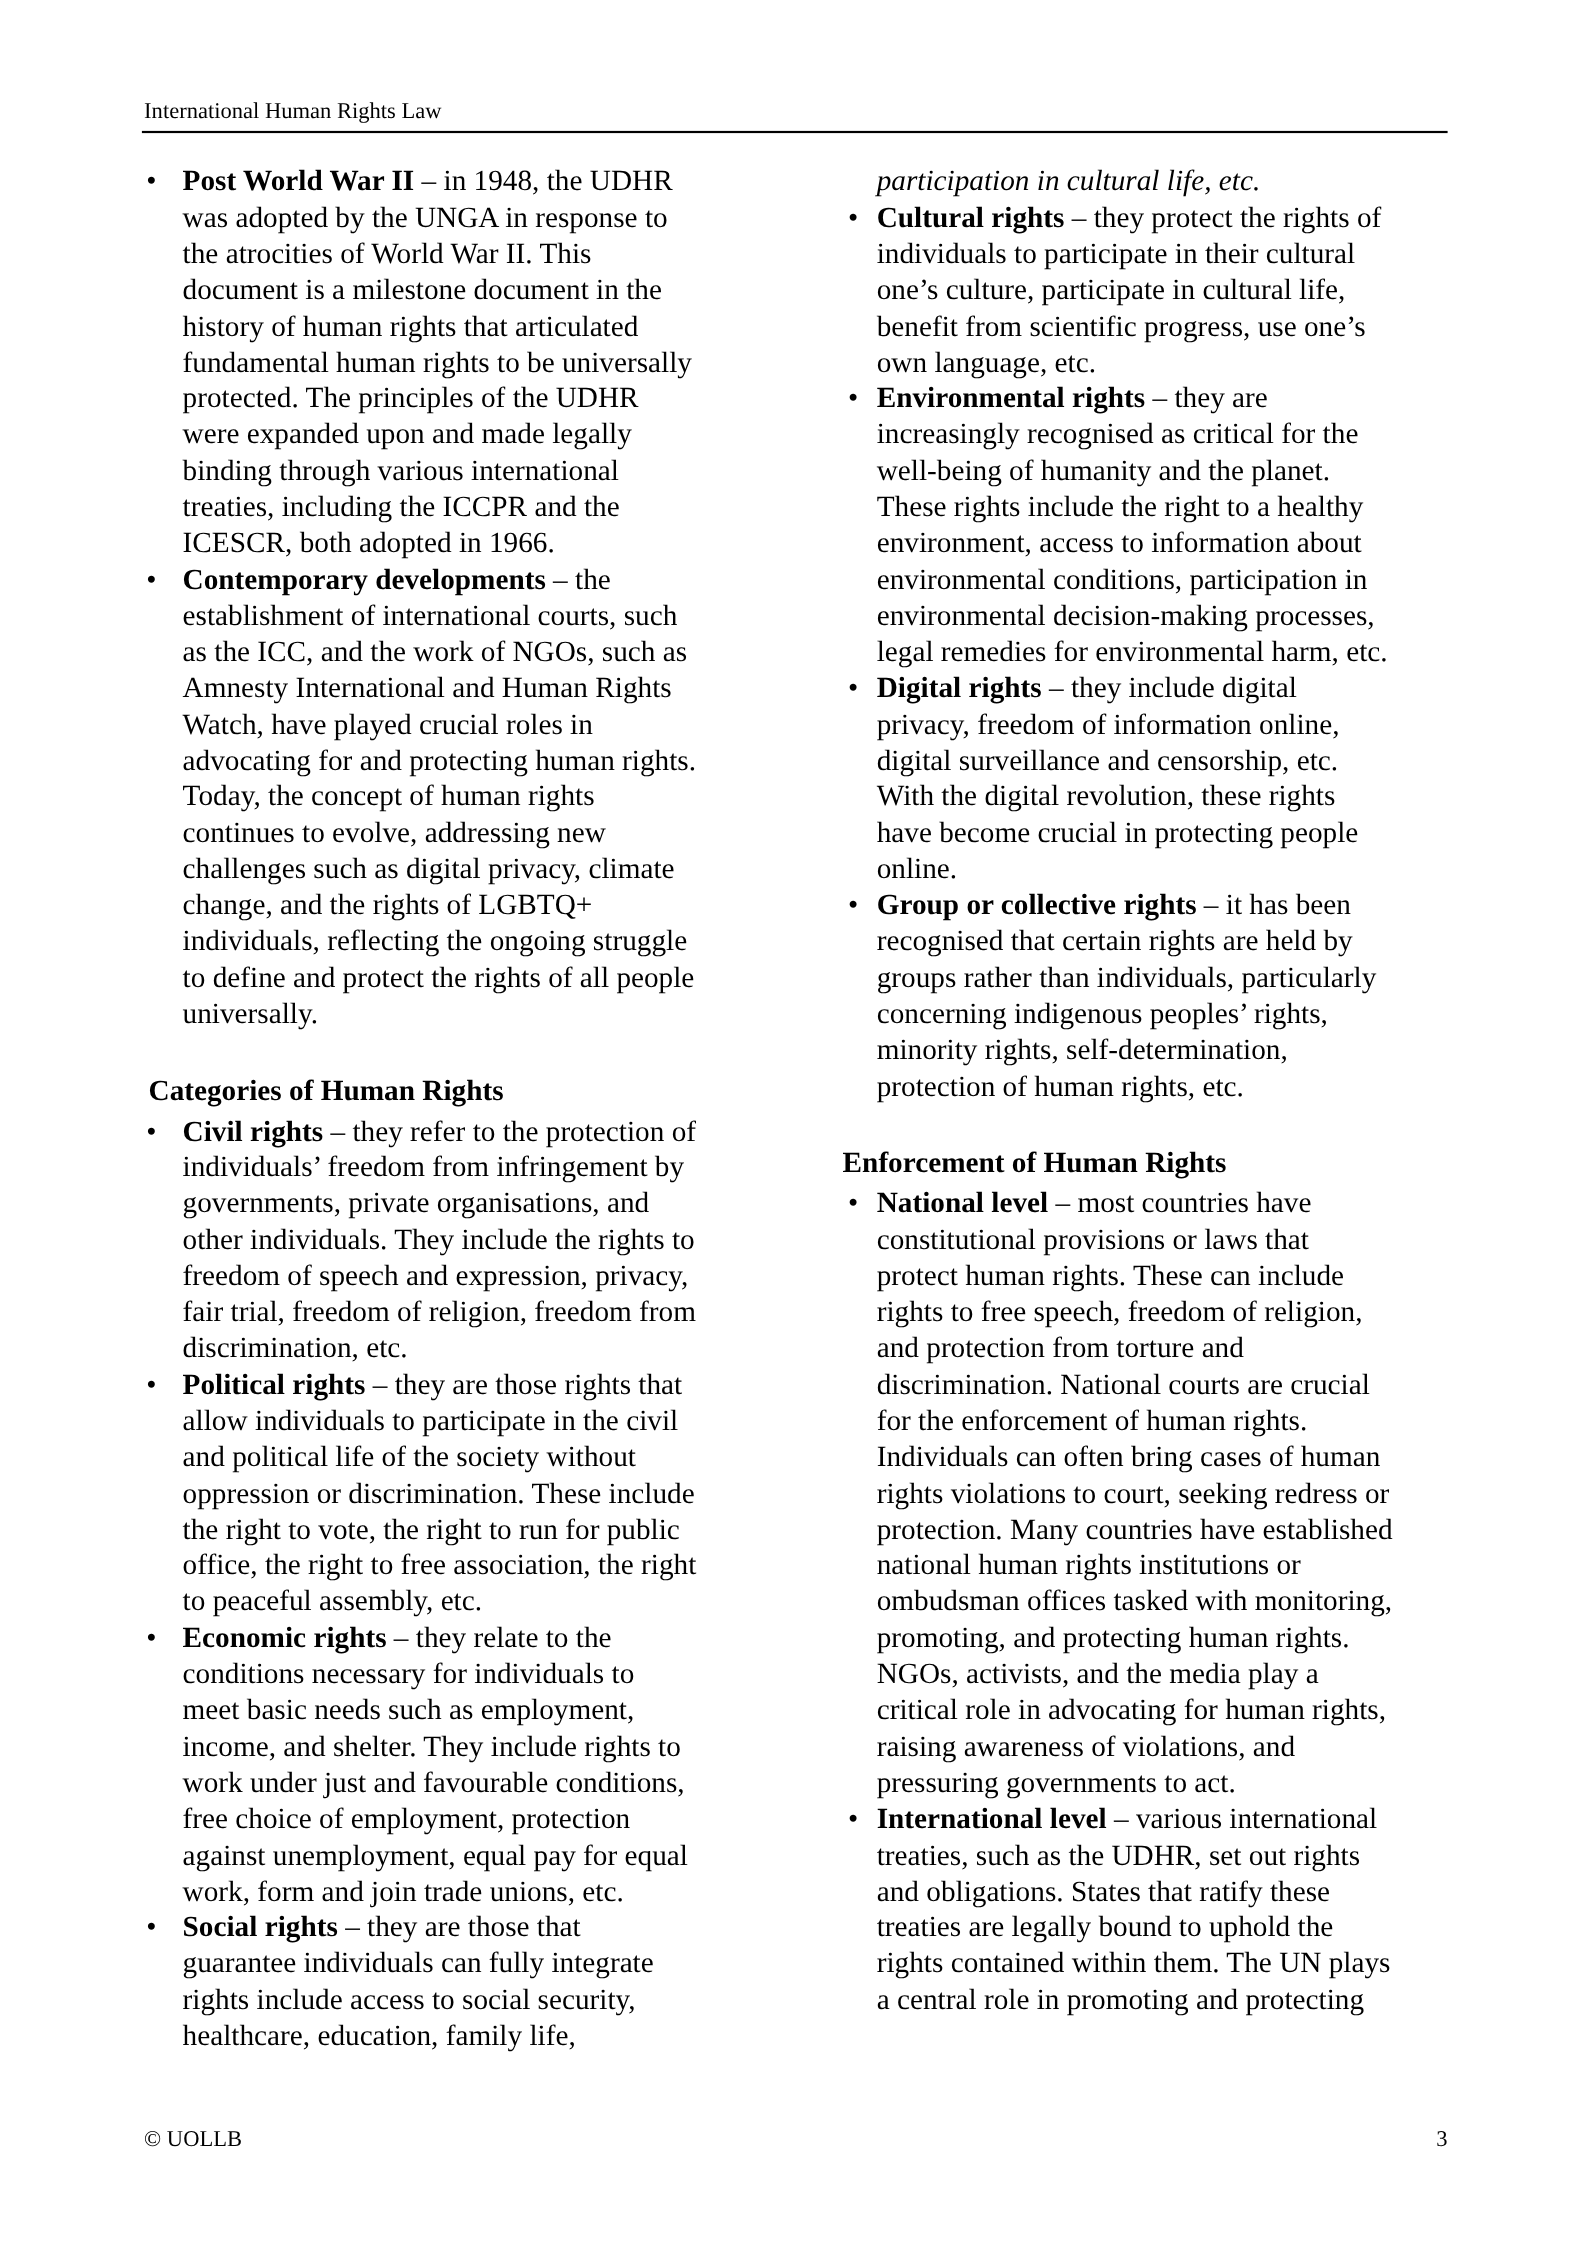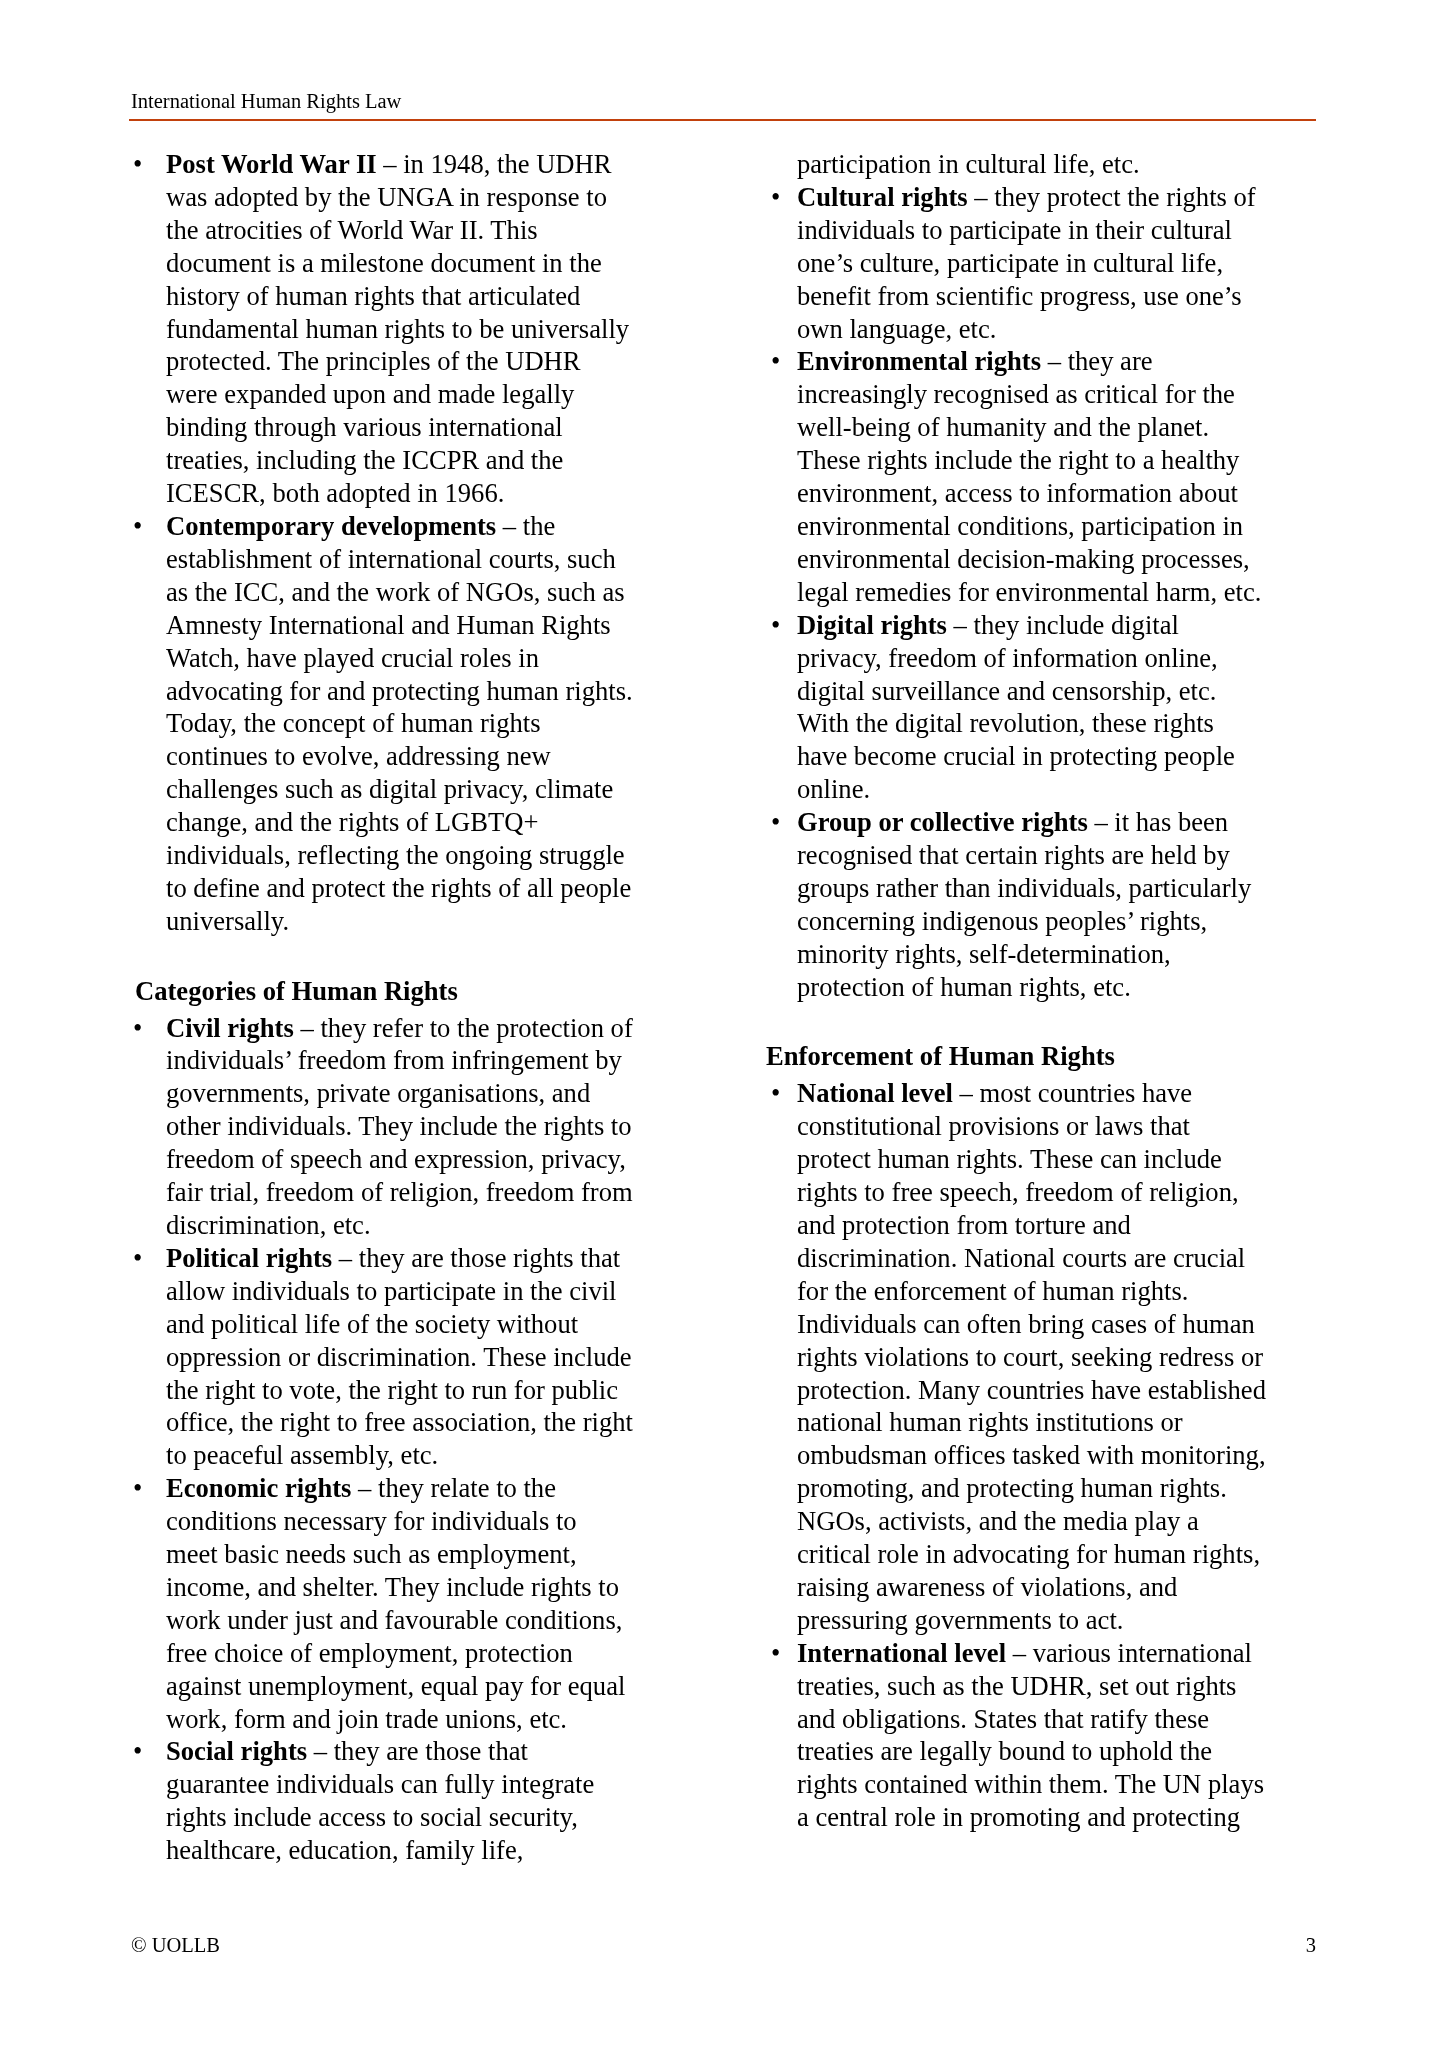--- a/index.html
+++ b/index.html
@@ -14,21 +14,21 @@
     overflow: hidden;
     font-family: "Liberation Serif", "DejaVu Serif", serif;
     color: #000000;
   }
   .page-header {
     position: absolute;
     left: 129px;
     top: 86px;
     width: 1187px;
     height: 33px;
-    border-bottom: 2px solid #c2410c;
+    border-bottom: 2px solid #000000;
   }
   .page-header-title {
     position: absolute;
     left: 2px;
     top: 3px;
     font-size: 20.5px;
     line-height: 24px;
     white-space: nowrap;
   }
   .column {
@@ -37,20 +37,21 @@
     font-size: 26.6px;
     line-height: 32.9px;
   }
   .col-left { left: 131px; width: 560px; }
   .col-right { left: 769px; width: 560px; }
 
   .para-cont {
     margin: 0;
     padding-left: 28px;
     white-space: nowrap;
+    font-style: italic;
   }
   .bullet-list {
     list-style: none;
     margin: 0;
     padding: 0;
   }
   .bullet-item {
     position: relative;
     padding-left: 35px;
     margin: 0;

